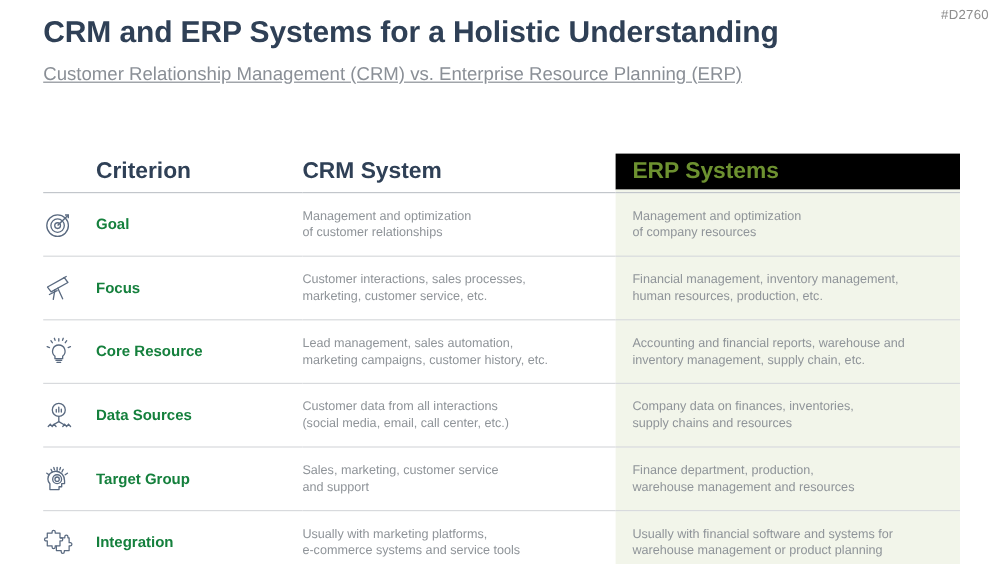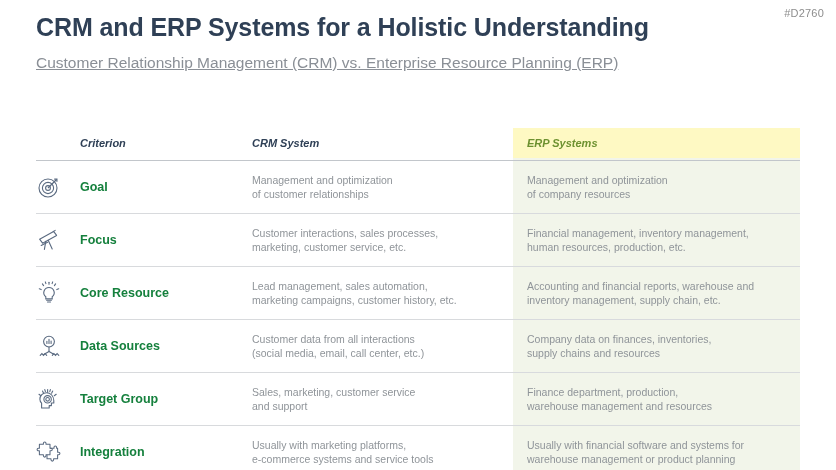--- a/index.html
+++ b/index.html
@@ -72,29 +72,28 @@
   .tbl th, .tbl td {
     padding: 0;
     vertical-align: middle;
     text-align: left;
   }
 
   
   .hdr-cell {
     height: 30px;
     padding-bottom: 4px;
-    font-size: 11px;
+    font-size: 19px;
     font-weight: 700;
     color: #2f4056;
     vertical-align: bottom;
-    font-style: italic;
   }
   .hdr-cell.erp {
     color: #6d9130;
-    background: #fef9c3;
+    background: #000000;
     padding-left: 14px;
   }
   .hdr-cell.crm { padding-left: 0; }
   .hdr-cell.crit { padding-left: 0; }
 
   .hdr-rule td {
     height: 2px;
     line-height: 0;
     font-size: 0;
     border-bottom: 1.6px solid #c2c6cb;

